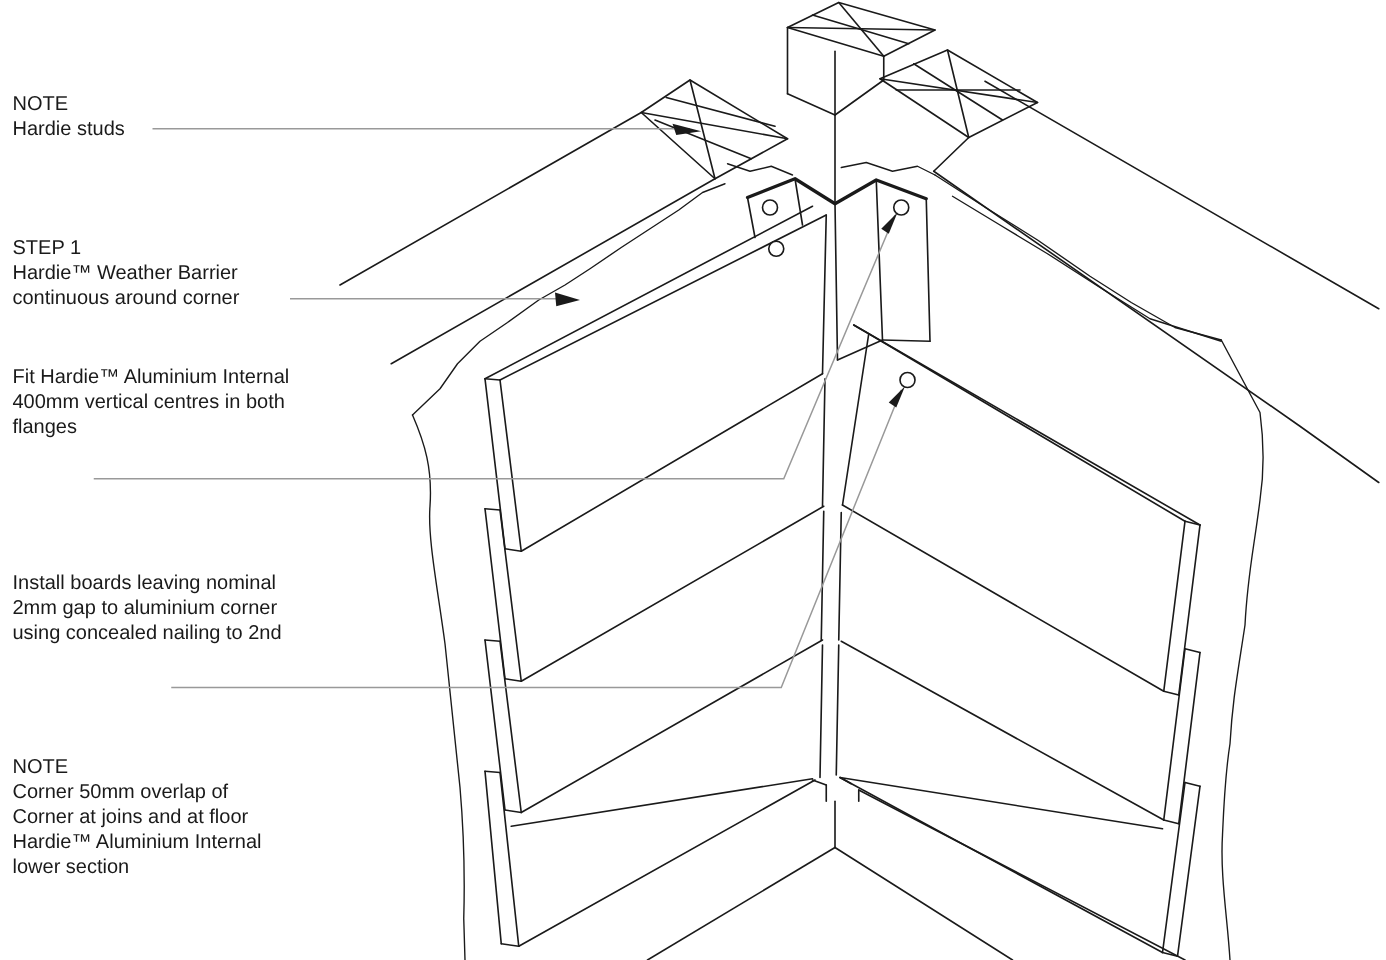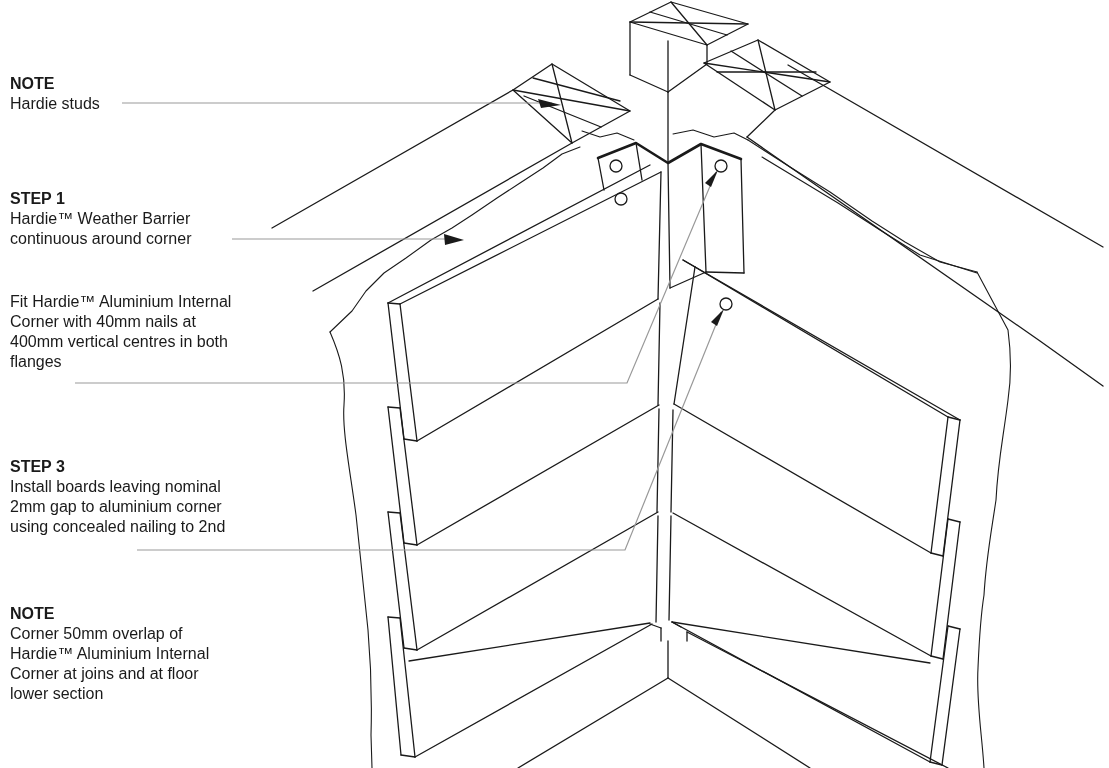--- a/index.html
+++ b/index.html
@@ -3,21 +3,21 @@
 <meta charset="utf-8">
 <style>
   html,body{margin:0;padding:0;background:#ffffff;}
   body{
     width:1109px;height:768px;position:relative;overflow:hidden;
     font-family:"Liberation Sans", sans-serif;color:#1a1a1a;
   }
   #stage{position:absolute;left:0;top:0;width:1109px;height:768px;}
   svg{position:absolute;left:0;top:0;}
   .ann{position:absolute;left:10px;font-size:16px;line-height:20px;color:#1a1a1a;}
-  .ann .hd{font-weight:bold;}
+  .ann .hd{font-weight:normal;}
   .ann div{white-space:nowrap;}
 </style>
 </head>
 <body>
 
 <div id="stage">
 
   <svg width="1109" height="768" viewBox="0 0 1109 768">
     <g fill="none" stroke="#1a1a1a" stroke-width="1.3" stroke-linecap="round" stroke-linejoin="round">
 
@@ -173,33 +173,31 @@
   </div>
 
   <div class="ann" style="top:189px">
     <div class="hd">STEP 1</div>
     <div>Hardie™ Weather Barrier</div>
     <div>continuous around corner</div>
   </div>
 
   <div class="ann" style="top:292px">
     <div>Fit Hardie™ Aluminium Internal</div>
-    <div>Corner with 40mm nails at</div>
     <div>400mm vertical centres in both</div>
     <div>flanges</div>
   </div>
 
   <div class="ann" style="top:457px">
-    <div class="hd">STEP 3</div>
     <div>Install boards leaving nominal</div>
     <div>2mm gap to aluminium corner</div>
     <div>using concealed nailing to 2nd</div>
   </div>
 
   <div class="ann" style="top:604px">
     <div class="hd">NOTE</div>
     <div>Corner 50mm overlap of</div>
+    <div>Corner at joins and at floor</div>
     <div>Hardie™ Aluminium Internal</div>
-    <div>Corner at joins and at floor</div>
     <div>lower section</div>
   </div>
 
 </div>
 
 </body></html>

